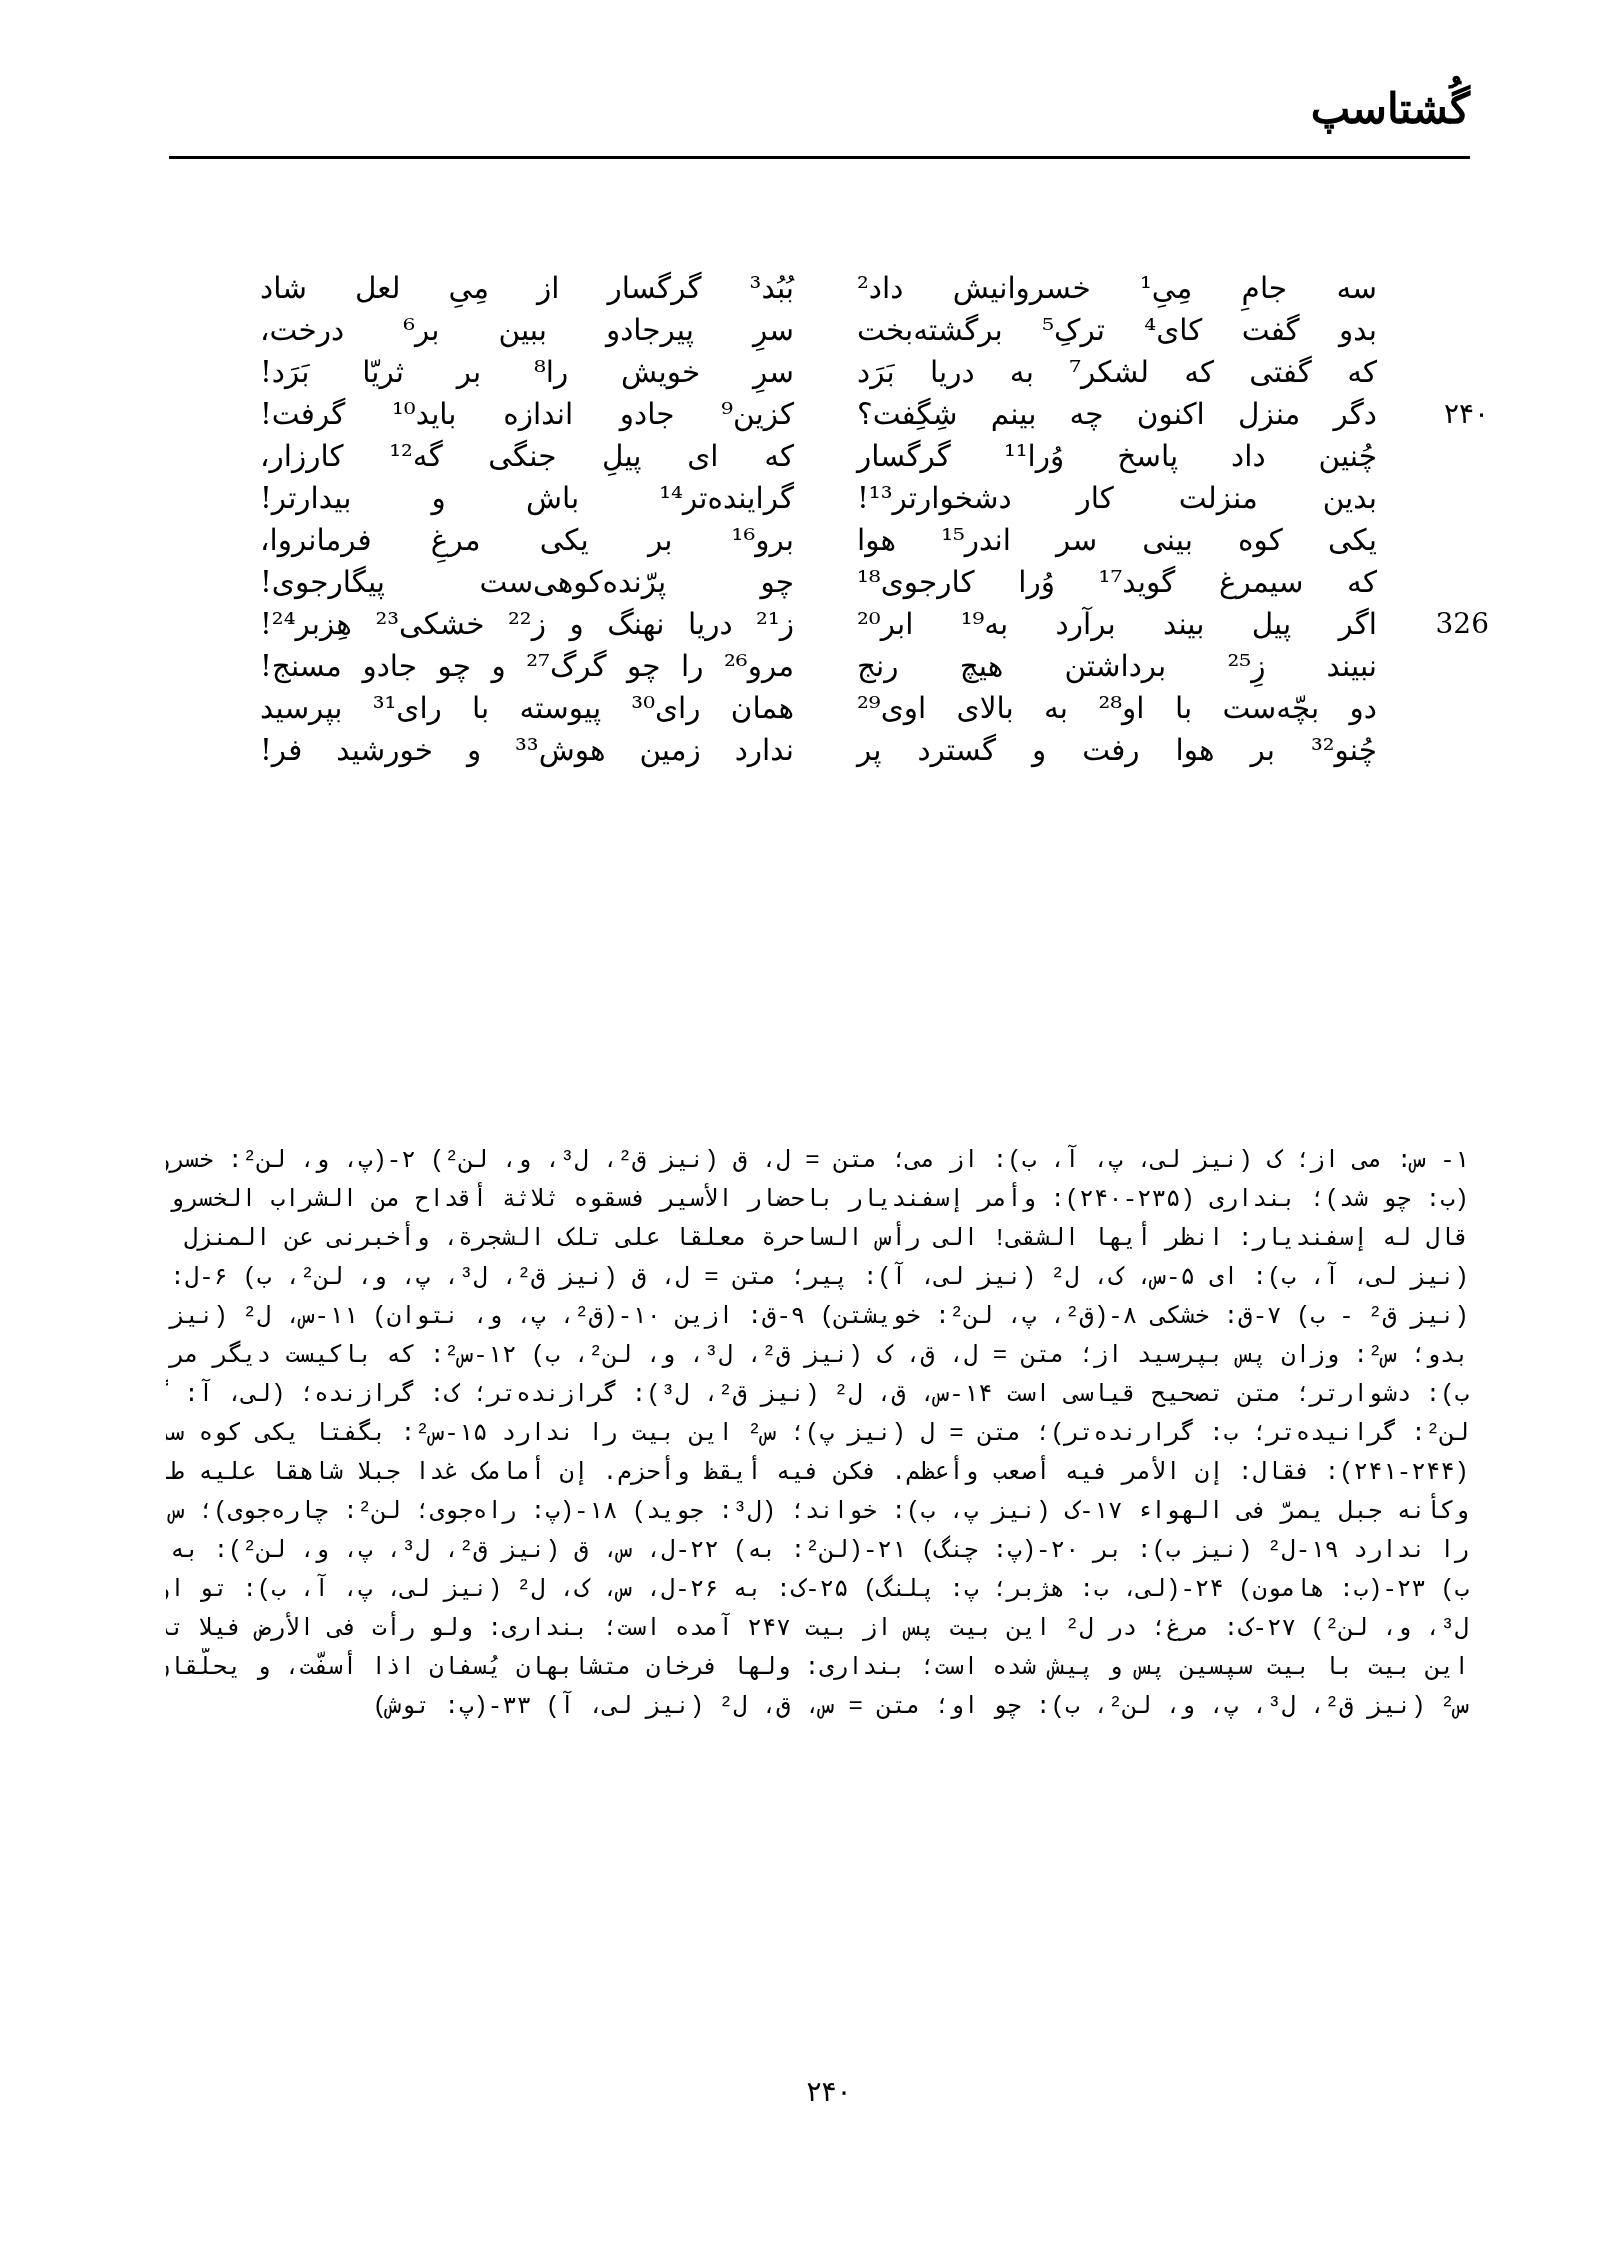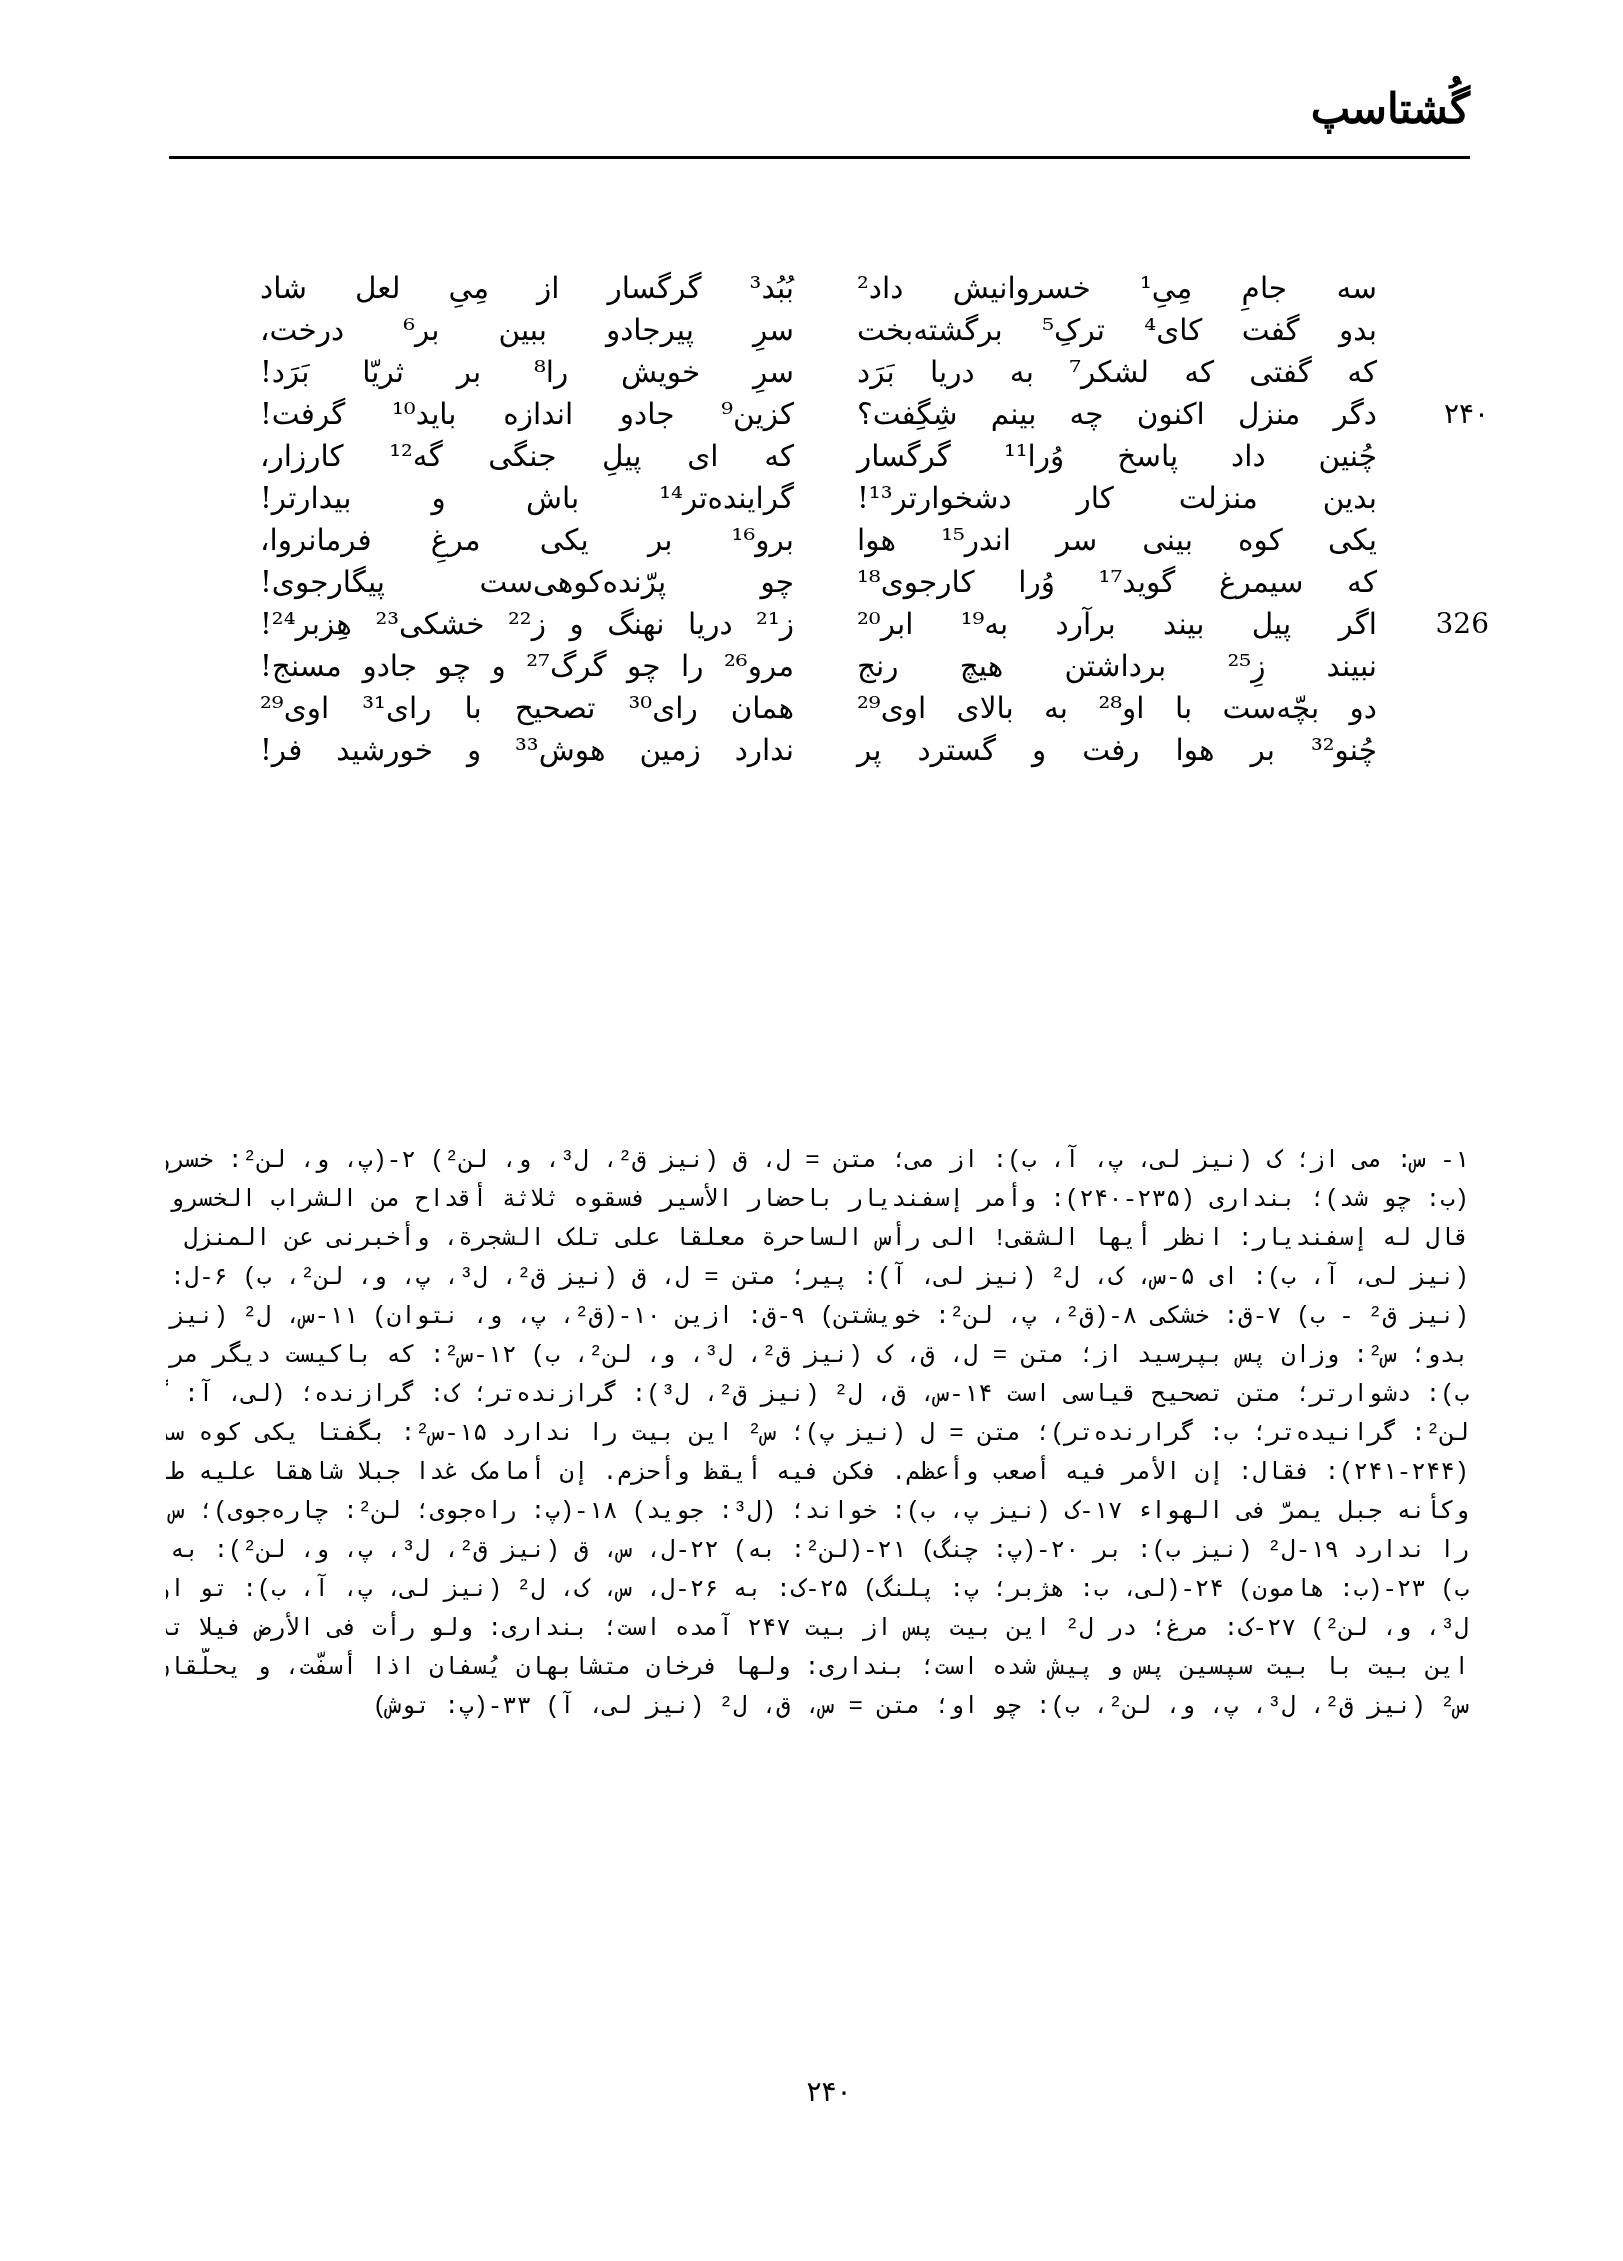--- a/index.html
+++ b/index.html
@@ -99,21 +99,21 @@
       <span class="hemistich second">ز²¹ دریا نهنگ و ز²² خشکی²³ هِزبر²⁴!</span>
     </div>
     <div class="verse-row">
       <span class="verse-num"></span>
       <span class="hemistich first">نبیند زِ²⁵ برداشتن هیچ رنج</span>
       <span class="hemistich second">مرو²⁶ را چو گرگ²⁷ و چو جادو مسنج!</span>
     </div>
     <div class="verse-row">
       <span class="verse-num"></span>
       <span class="hemistich first">دو بچّه‌ست با او²⁸ به بالای اوی²⁹</span>
-      <span class="hemistich second">همان رای³⁰ تصحیح با رای³¹ اوی²⁹</span>
+      <span class="hemistich second">همان رای³⁰ پیوسته با رای³¹ بپرسید</span>
     </div>
     <div class="verse-row">
       <span class="verse-num"></span>
       <span class="hemistich first">چُنو³² بر هوا رفت و گسترد پر</span>
       <span class="hemistich second">ندارد زمین هوش³³ و خورشید فر!</span>
     </div>
   </div>
 
 <div class="footnotes" id="footnotes">
     <div class="fn-line">۱- س: می از؛ ک (نیز لی، پ، آ، ب): از می؛ متن = ل، ق (نیز ق²، ل³، و، لن²)  ۲-(پ، و، لن²: خسروانی بداد)  ۳-ق: بشد؛</div>

